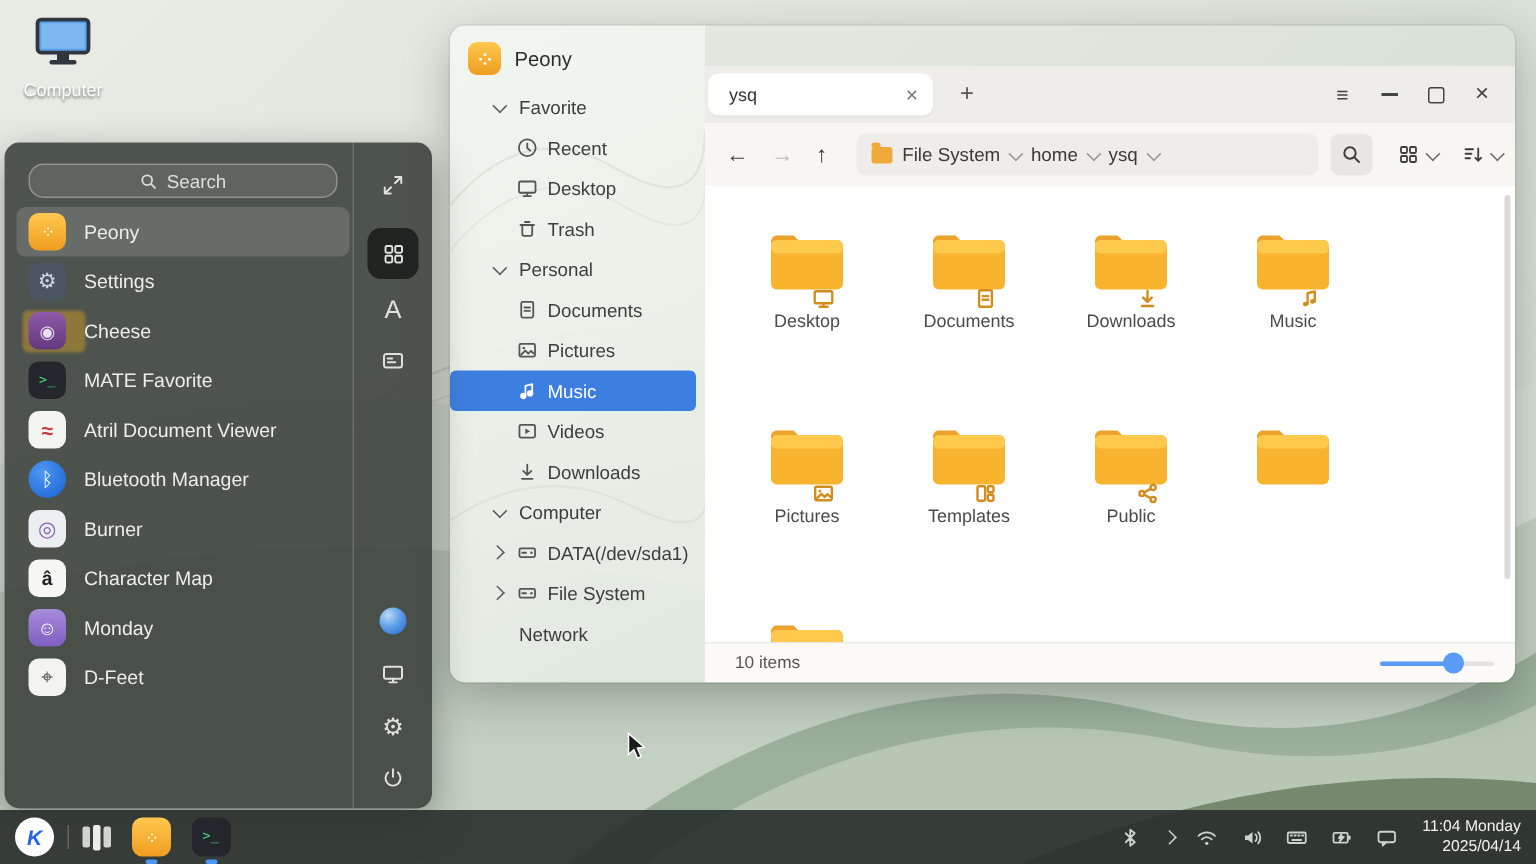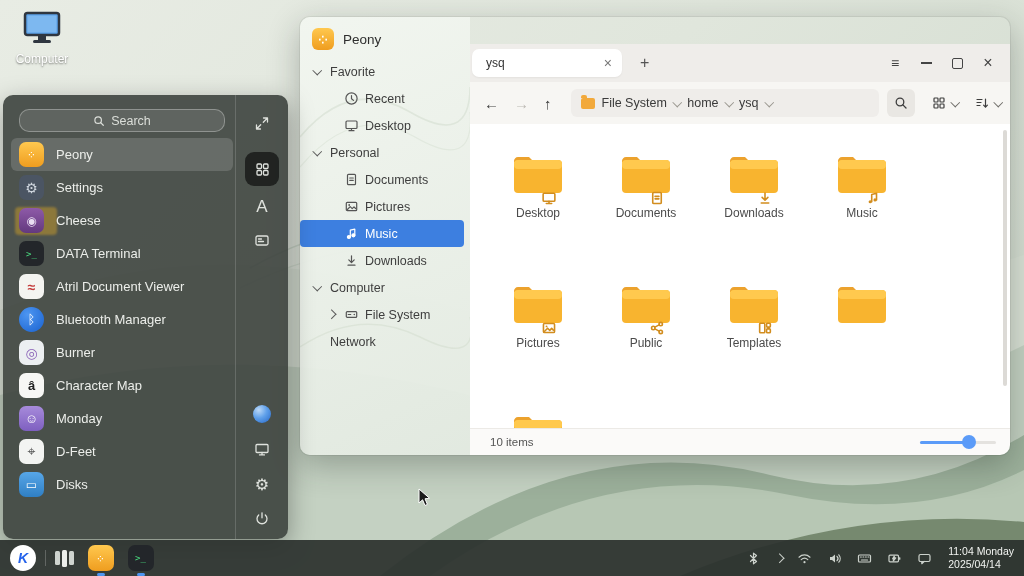--- a/index.html
+++ b/index.html
@@ -26,21 +26,21 @@
   
   #win-side{width:170px;flex:0 0 170px;position:relative;
             background:linear-gradient(155deg,rgba(242,246,240,.97),rgba(228,235,226,.93));}
   #win-side .texture{position:absolute;inset:0;opacity:.5;}
   #win-head{position:relative;display:flex;align-items:center;gap:9px;padding:11px 0 8px 12px;}
   .peony-logo{width:22px;height:22px;border-radius:6px;background:linear-gradient(#ffc84f,#ef9d1f);
               display:flex;align-items:center;justify-content:center;color:#fff;font-weight:bold;font-size:11px;}
   .peony-logo::before{content:"⁘";transform:rotate(90deg);}
   #win-head .t{font-size:13.5px;color:#2e2e2e;}
   #side-tree{position:relative;}
-  .side-row{height:27px;display:flex;align-items:center;gap:6px;padding-left:10px;margin-right:6px;
+  .side-row{height:27px;display:flex;align-items:center;gap:6px;padding-left:26px;margin-right:6px;
             font-size:12.5px;color:#3e3e3e;cursor:default;}
   .side-row[data-type="item"]{padding-left:24px;}
   .side-row .chev-slot{width:14px;display:flex;justify-content:center;align-items:center;color:#5a5a5a;}
   .side-row .chev-d,.side-row .chev-r{display:none;}
   .side-row[data-chev="down"] .chev-d{display:inline-block;}
   .side-row[data-chev="right"] .chev-r{display:inline-block;}
   .side-row.selected{background:#3d7fe0;border-radius:4px;color:#fff;}
   .side-row.selected .tico svg *{stroke:#fff;}
   .side-row.selected .tico svg .fill{fill:#fff;}
 
@@ -179,21 +179,21 @@
   .tb-app .dot{position:absolute;left:50%;transform:translateX(-50%);bottom:-5px;width:8px;height:3px;border-radius:2px;background:#4d96f2;}
   #tb-peony{background:linear-gradient(#ffc84f,#ef9d1f);}
   #tb-peony::before{content:"⁘";transform:rotate(90deg);font-size:11px;}
   #tb-term{background:#23262a;}
   #tb-term::before{content:">_";font-family:"DejaVu Sans Mono",monospace;font-size:9px;color:#4ade80;}
   #tray{margin-left:auto;display:flex;align-items:center;gap:15px;color:#ccd2cc;}
   #tray svg{width:15px;height:15px;}
   #tray svg *{stroke:#ccd2cc;stroke-width:1.2;fill:none;stroke-linecap:round;stroke-linejoin:round;}
   #tray svg .fill{fill:#ccd2cc;stroke:none;}
   #tray .chev{color:#ccd2cc;}
-  #clock{margin-left:16px;color:#f2f4f1;font-size:10.5px;line-height:13px;cursor:default;}
+  #clock{margin-left:16px;text-align:right;color:#f2f4f1;font-size:10.5px;line-height:13px;cursor:default;}
 </style>
 </head>
 <body>
 
 <div id="wallpaper" class="abs">
   <svg viewBox="0 0 1024 576" preserveAspectRatio="none">
     <path d="M0 310 Q210 225 430 300 T1024 255 V576 H0 Z" fill="#d9e1d5"></path>
     <path d="M250 268 Q400 185 565 245 T920 215" fill="none" stroke="#c6d1c3" stroke-width="1.5" opacity="0.8"></path>
     <path d="M240 288 Q400 210 570 265 T930 235" fill="none" stroke="#cdd7ca" stroke-width="1.2" opacity="0.8"></path>
     <path d="M0 395 Q250 330 505 405 T1024 345 V576 H0 Z" fill="#c4d1c2"></path>
@@ -260,20 +260,35 @@
 
             <svg class="i-monitor" viewBox="0 0 15 15">
               <rect x="2" y="3" width="11" height="7.5" rx="1"></rect>
               <path d="M7.5 10.5v2M5 12.7h5"></path>
             </svg>
 
           </span>
           <span class="side-label">Desktop</span>
         </div>
 
+        <div class="side-row" data-type="item">
+          <span class="chev-slot">
+            
+            
+          </span>
+          <span class="tico" data-icon="trash">
+
+            <svg class="i-trash" viewBox="0 0 15 15">
+              <path d="M4.2 5h6.6v6a1.2 1.2 0 0 1-1.2 1.2H5.4A1.2 1.2 0 0 1 4.2 11z"></path>
+              <path d="M3 5h9M6 3h3"></path>
+            </svg>
+
+          </span>
+          <span class="side-label">Trash</span>
+        </div>
 
         <div class="side-row" data-type="section" data-chev="down">
           <span class="chev-slot">
             <span class="chev down chev-d"></span>
 
           </span>
 
           <span class="side-label">Personal</span>
         </div>
 
@@ -320,20 +335,35 @@
             <svg class="i-music" viewBox="0 0 15 15">
               <path d="M6.3 11V4.2l4.5-1.1v6.2"></path>
               <circle class="fill" cx="4.9" cy="11" r="1.5"></circle>
               <circle class="fill" cx="9.4" cy="9.3" r="1.5"></circle>
             </svg>
 
           </span>
           <span class="side-label">Music</span>
         </div>
 
+        <div class="side-row" data-type="item">
+          <span class="chev-slot">
+            
+            
+          </span>
+          <span class="tico" data-icon="video">
+
+            <svg class="i-video" viewBox="0 0 15 15">
+              <rect x="2.3" y="3.3" width="10.4" height="8.4" rx="1"></rect>
+              <path class="fill" d="M6.2 5.6l3.2 1.9-3.2 1.9z"></path>
+            </svg>
+
+          </span>
+          <span class="side-label">Videos</span>
+        </div>
 
         <div class="side-row" data-type="item">
           <span class="chev-slot">
             
             
           </span>
           <span class="tico" data-icon="download">
 
             <svg class="i-download" viewBox="0 0 15 15">
               <path d="M7.5 2.8v6.4M4.8 6.9l2.7 2.7 2.7-2.7M4 12.2h7"></path>
@@ -345,20 +375,36 @@
 
         <div class="side-row" data-type="section" data-chev="down">
           <span class="chev-slot">
             <span class="chev down chev-d"></span>
 
           </span>
 
           <span class="side-label">Computer</span>
         </div>
 
+        <div class="side-row" data-type="item" data-chev="right">
+          <span class="chev-slot">
+
+            <span class="chev right chev-r"></span>
+          </span>
+          <span class="tico" data-icon="drive">
+
+            <svg class="i-drive" viewBox="0 0 15 15">
+              <rect x="2.3" y="4.6" width="10.4" height="5.8" rx="1"></rect>
+              <circle class="fill" cx="10.3" cy="7.5" r="0.8"></circle>
+              <path d="M4.2 7.5h2.5"></path>
+            </svg>
+
+          </span>
+          <span class="side-label">DATA(/dev/sda1)</span>
+        </div>
 
         <div class="side-row" data-type="item" data-chev="right">
           <span class="chev-slot">
 
             <span class="chev right chev-r"></span>
           </span>
           <span class="tico" data-icon="drive">
 
             <svg class="i-drive" viewBox="0 0 15 15">
               <rect x="2.3" y="4.6" width="10.4" height="5.8" rx="1"></rect>
@@ -541,59 +587,59 @@
                 <rect x="2.3" y="3.3" width="10.4" height="8.4" rx="1"></rect>
                 <circle class="fill" cx="5.2" cy="6" r="0.9"></circle>
                 <path d="M3.4 10.5l2.8-2.8 2 2 1.8-1.8 1.6 1.6"></path>
               </svg>
 
             </span>
           </span>
           <span class="flabel">Pictures</span>
         </div>
 
+        <div class="fitem" data-emblem="template">
+          <span class="fwrap">
+            <svg width="54" height="44" viewBox="0 0 54 44">
+              <path d="M3 9c0-2.2 1.8-4 4-4h11l5 5H3z" fill="#eca22d"></path>
+              <rect x="3" y="8" width="48" height="33" rx="4" fill="#f8b42f"></rect>
+              <rect x="3" y="8" width="48" height="9" rx="4" fill="#ffc94e"></rect>
+            </svg>
+            <span class="emblem">
+
+              <svg class="i-template" viewBox="0 0 15 15">
+                <rect x="2.5" y="3" width="4.8" height="9" rx="0.8"></rect>
+                <rect x="9" y="3" width="3.5" height="3.7" rx="0.8"></rect>
+                <rect x="9" y="8.3" width="3.5" height="3.7" rx="0.8"></rect>
+              </svg>
+
+            </span>
+          </span>
+          <span class="flabel">Templates</span>
+        </div>
+
         <div class="fitem" data-emblem="share">
           <span class="fwrap">
             <svg width="54" height="44" viewBox="0 0 54 44">
               <path d="M3 9c0-2.2 1.8-4 4-4h11l5 5H3z" fill="#eca22d"></path>
               <rect x="3" y="8" width="48" height="33" rx="4" fill="#f8b42f"></rect>
               <rect x="3" y="8" width="48" height="9" rx="4" fill="#ffc94e"></rect>
             </svg>
             <span class="emblem">
 
               <svg class="i-share" viewBox="0 0 15 15">
                 <circle cx="4" cy="7.5" r="1.6"></circle>
                 <circle cx="11" cy="3.8" r="1.6"></circle>
                 <circle cx="11" cy="11.2" r="1.6"></circle>
                 <path d="M5.5 6.7l4-2.1M5.5 8.3l4 2.1"></path>
               </svg>
 
             </span>
           </span>
           <span class="flabel">Public</span>
-        </div>
-
-        <div class="fitem" data-emblem="template">
-          <span class="fwrap">
-            <svg width="54" height="44" viewBox="0 0 54 44">
-              <path d="M3 9c0-2.2 1.8-4 4-4h11l5 5H3z" fill="#eca22d"></path>
-              <rect x="3" y="8" width="48" height="33" rx="4" fill="#f8b42f"></rect>
-              <rect x="3" y="8" width="48" height="9" rx="4" fill="#ffc94e"></rect>
-            </svg>
-            <span class="emblem">
-
-              <svg class="i-template" viewBox="0 0 15 15">
-                <rect x="2.5" y="3" width="4.8" height="9" rx="0.8"></rect>
-                <rect x="9" y="3" width="3.5" height="3.7" rx="0.8"></rect>
-                <rect x="9" y="8.3" width="3.5" height="3.7" rx="0.8"></rect>
-              </svg>
-
-            </span>
-          </span>
-          <span class="flabel">Templates</span>
         </div>
 
 
         <div class="fitem" data-emblem="none">
           <span class="fwrap">
             <svg width="54" height="44" viewBox="0 0 54 44">
               <path d="M3 9c0-2.2 1.8-4 4-4h11l5 5H3z" fill="#eca22d"></path>
               <rect x="3" y="8" width="48" height="33" rx="4" fill="#f8b42f"></rect>
               <rect x="3" y="8" width="48" height="9" rx="4" fill="#ffc94e"></rect>
             </svg>
@@ -664,21 +710,21 @@
         <span>Settings</span>
       </div>
 
       <div class="app-row" data-app="kazam">
         <span class="app-ico"></span>
         <span>Cheese</span>
       </div>
 
       <div class="app-row" data-app="terminal">
         <span class="app-ico"></span>
-        <span>DATA Terminal</span>
+        <span>MATE Favorite</span>
       </div>
 
 
       <div class="app-row" data-app="atril">
         <span class="app-ico"></span>
         <span>Atril Document Viewer</span>
       </div>
 
       <div class="app-row" data-app="bluetooth">
         <span class="app-ico"></span>
@@ -698,24 +744,20 @@
       <div class="app-row" data-app="cheese">
         <span class="app-ico"></span>
         <span>Monday</span>
       </div>
 
       <div class="app-row" data-app="dfeet">
         <span class="app-ico"></span>
         <span>D-Feet</span>
       </div>
 
-      <div class="app-row" data-app="disks">
-        <span class="app-ico"></span>
-        <span>Disks</span>
-      </div>
     </div>
 
   <div id="rail">
     <div class="rail-ico" style="top:20px;">
       <svg viewBox="0 0 17 17">
           <path d="M10 3h4v4M14 3l-4.2 4.2M7 14H3v-4M3 14l4.2-4.2"></path>
         </svg>
     </div>
     <div class="rail-ico" id="rail-grid">
       <svg viewBox="0 0 17 17">

